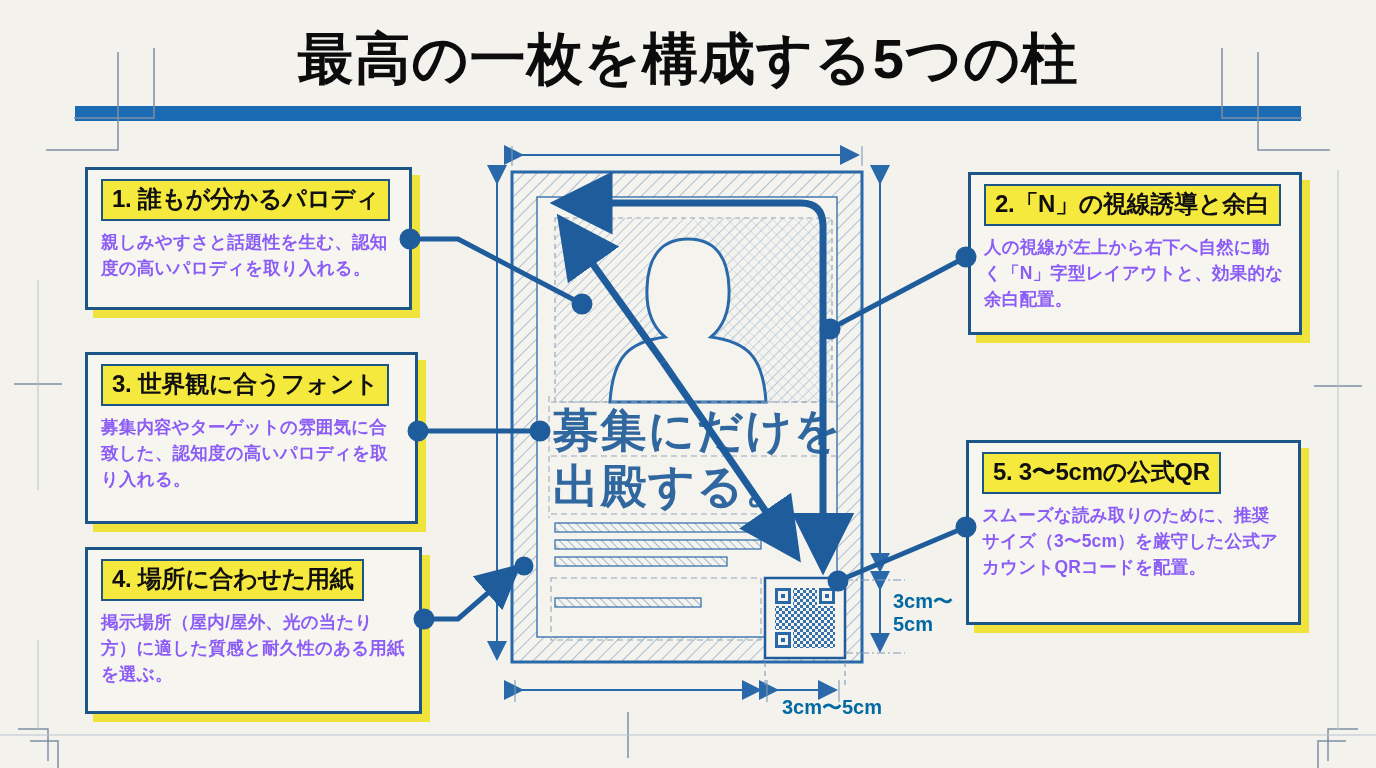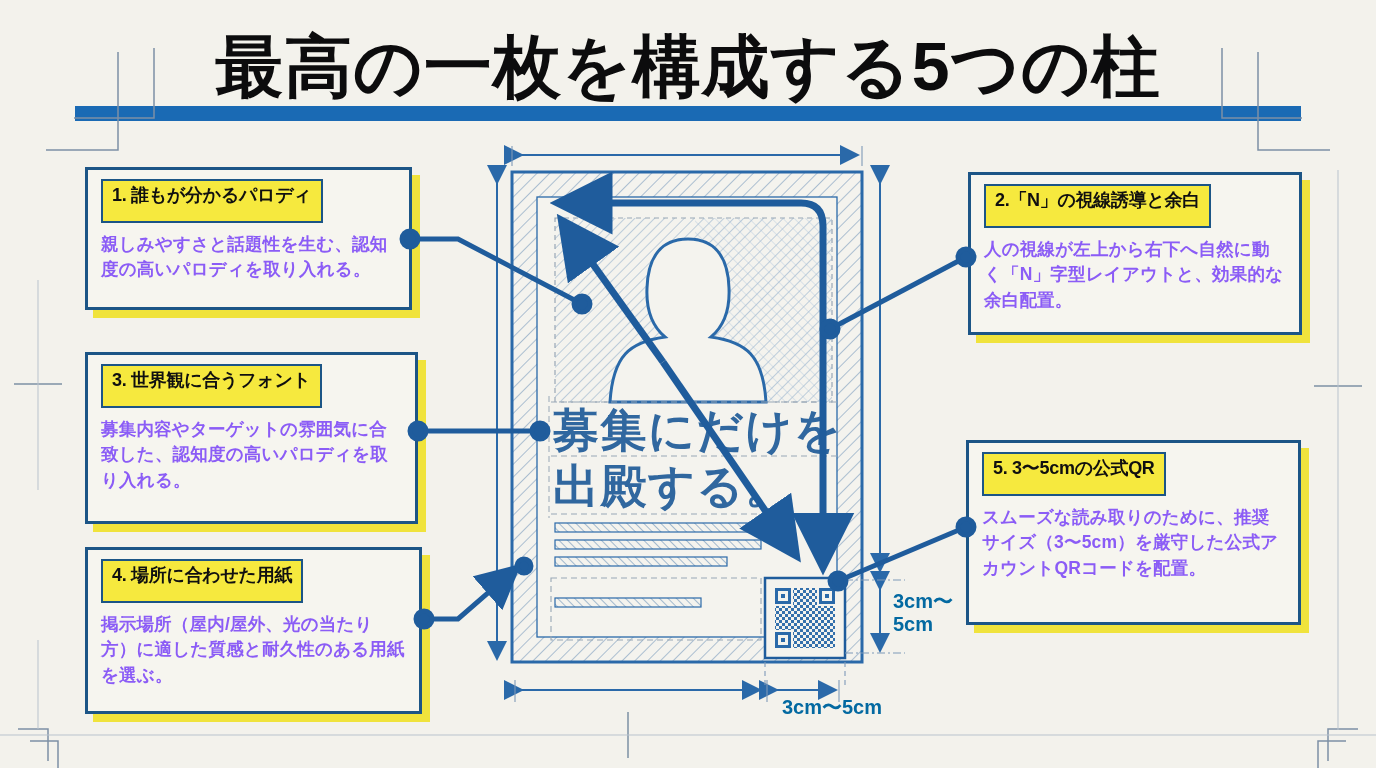--- a/index.html
+++ b/index.html
@@ -3,34 +3,34 @@
 <meta charset="utf-8">
 <style>
   html,body{margin:0;padding:0;background:#e8e7e2;}
   .stage{
     position:relative;width:1376px;height:768px;overflow:hidden;
     background:#f3f2ec;
     font-family:"Liberation Sans","DejaVu Sans",sans-serif;
   }
   .title{
     position:absolute;left:0;right:0;top:22px;text-align:center;
-    font-size:68px;font-weight:900;color:#0c0c0d;letter-spacing:1px;z-index:2;
+    font-size:56px;font-weight:900;color:#0c0c0d;letter-spacing:1px;z-index:2;
   }
   .title-bar{
     position:absolute;left:75px;top:106px;width:1226px;height:15px;
     background:#1a6ab4;z-index:2;
   }
   .pillar{
     position:absolute;box-sizing:border-box;background:#f6f5ef;
     border:3px solid #1c5586;box-shadow:8px 8px 0 #f0e33c;
     padding:9px 13px;z-index:3;
   }
   .chip{
     display:inline-block;background:#f6e93e;border:2px solid #1c5586;
-    padding:4px 9px 14px;font-size:18px;font-weight:800;color:#101010;
+    padding:4px 9px 5px;font-size:24px;font-weight:800;color:#101010;
     line-height:1.2;white-space:nowrap;letter-spacing:-0.3px;
   }
   .pbody{
     margin-top:9px;font-size:17.5px;font-weight:700;color:#8b5cf6;
     line-height:1.48;letter-spacing:0.2px;
   }
   #p1{left:85px;top:167px;width:327px;height:143px;}
   #p2{left:968px;top:172px;width:334px;height:163px;}
   #p3{left:85px;top:352px;width:333px;height:172px;}
   #p4{left:85px;top:547px;width:337px;height:167px;}

